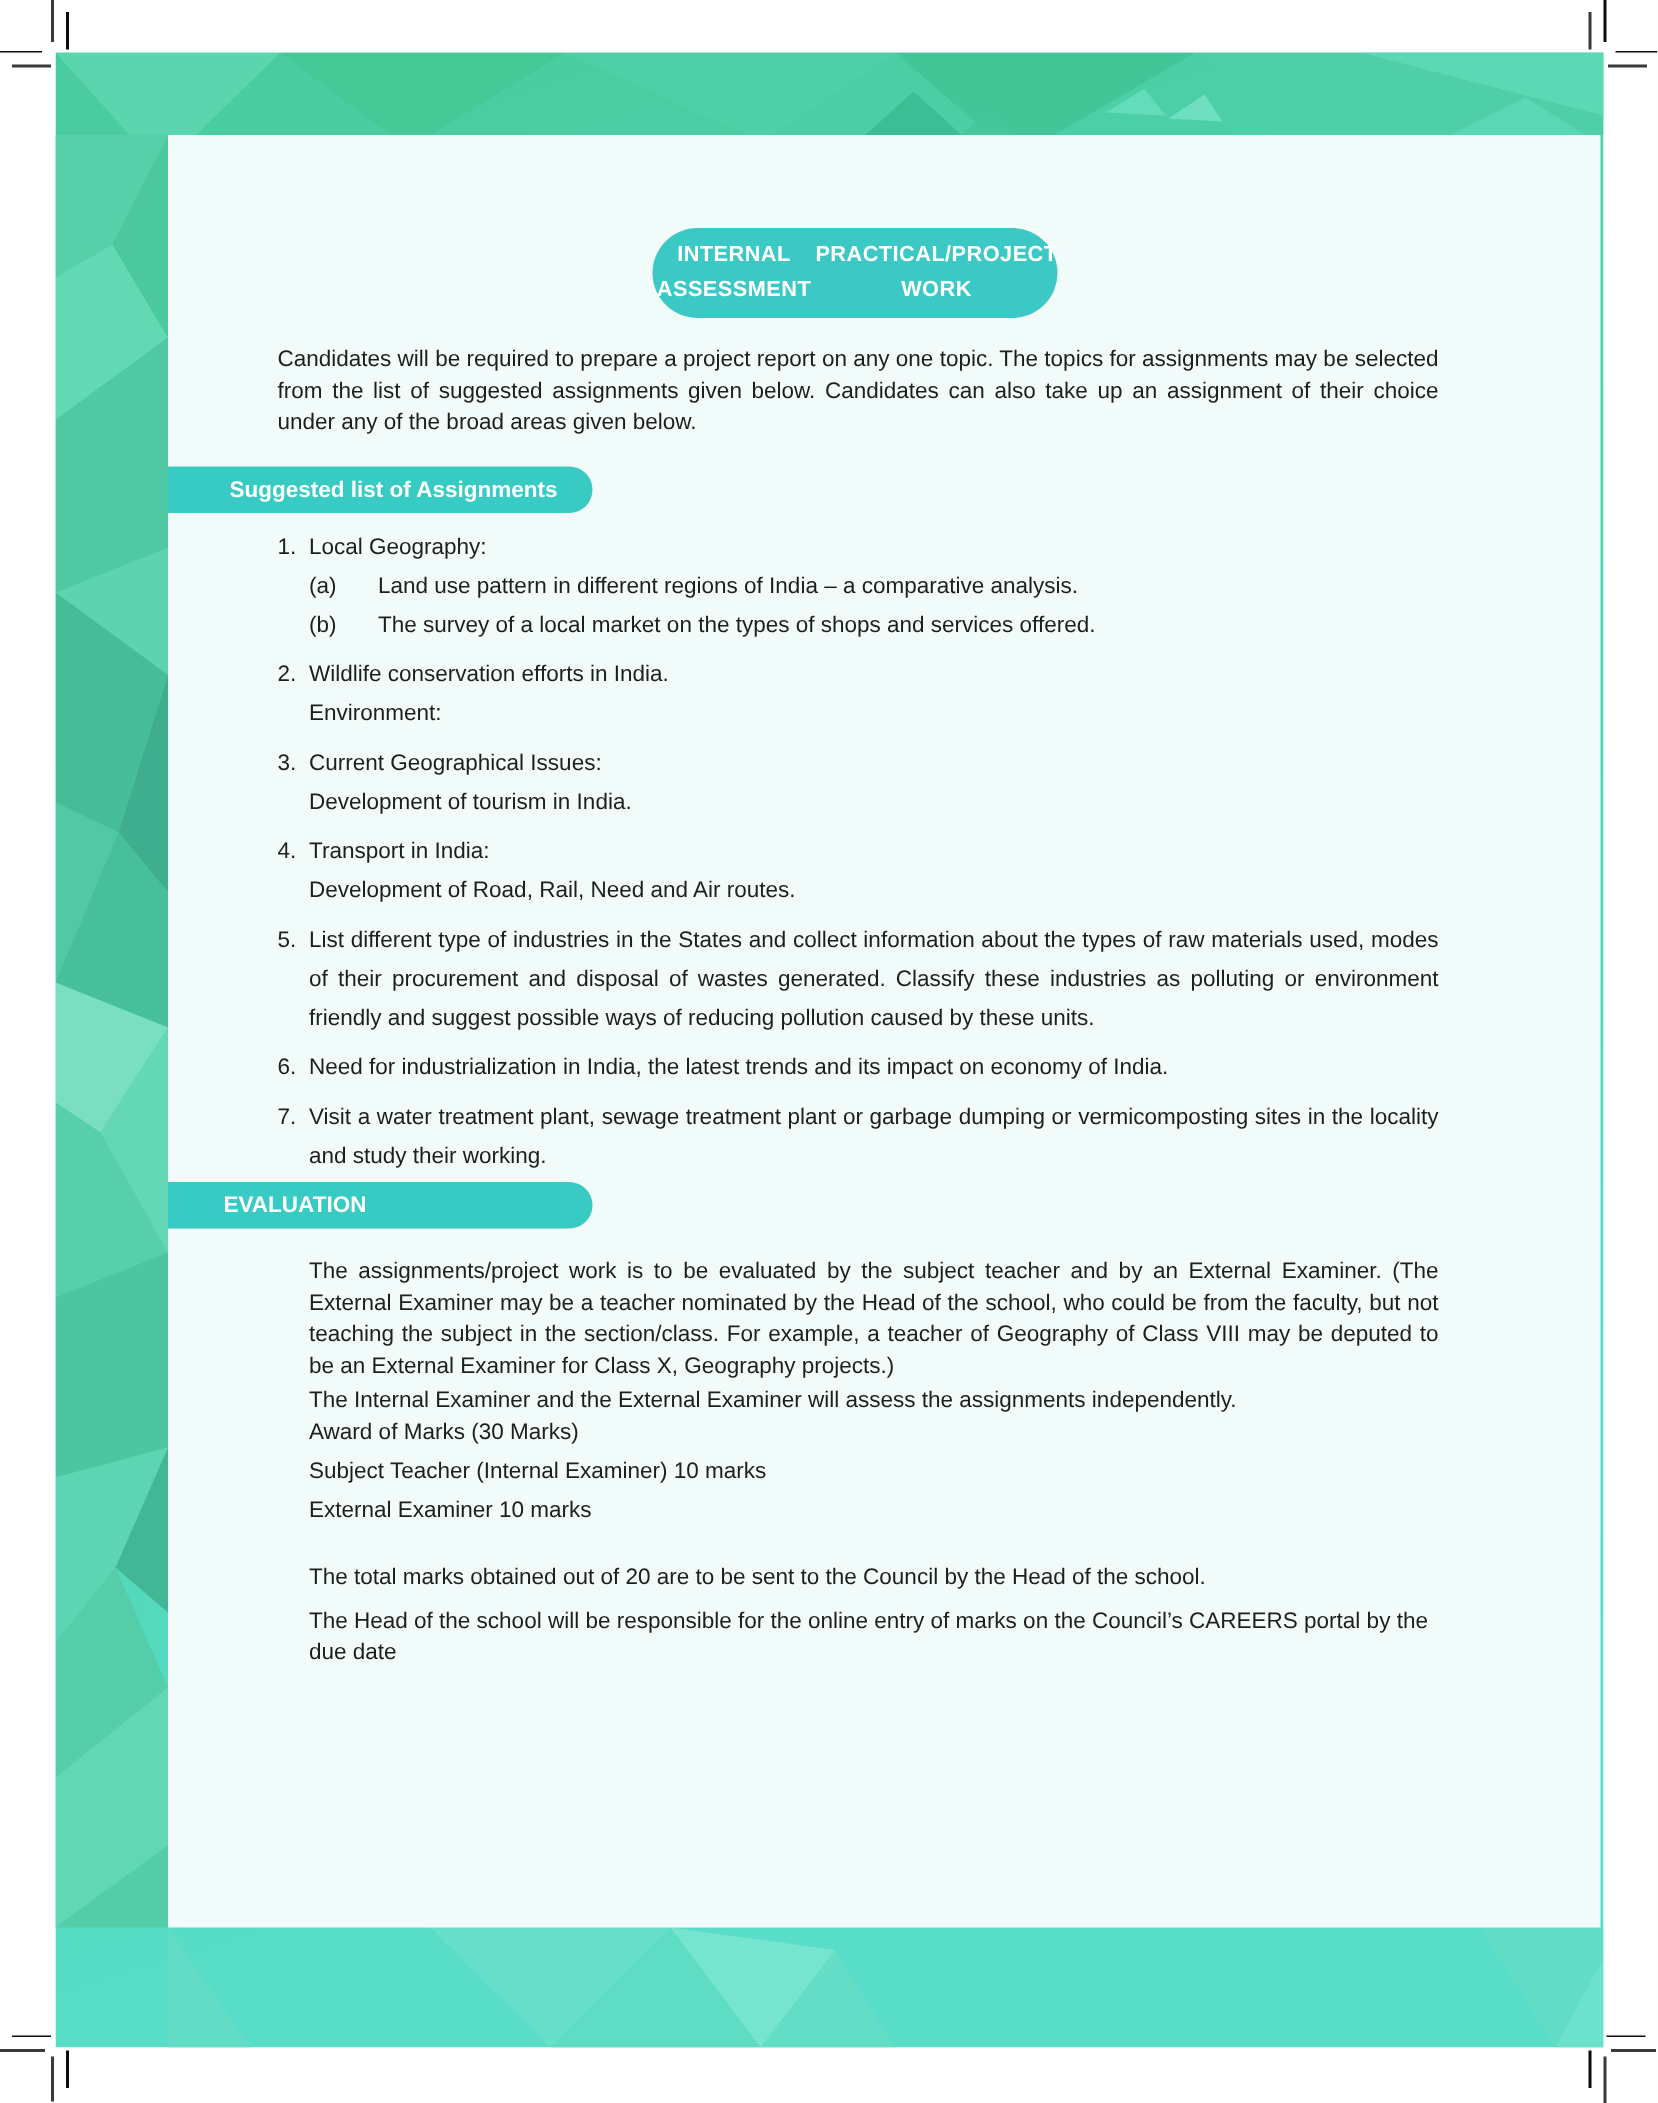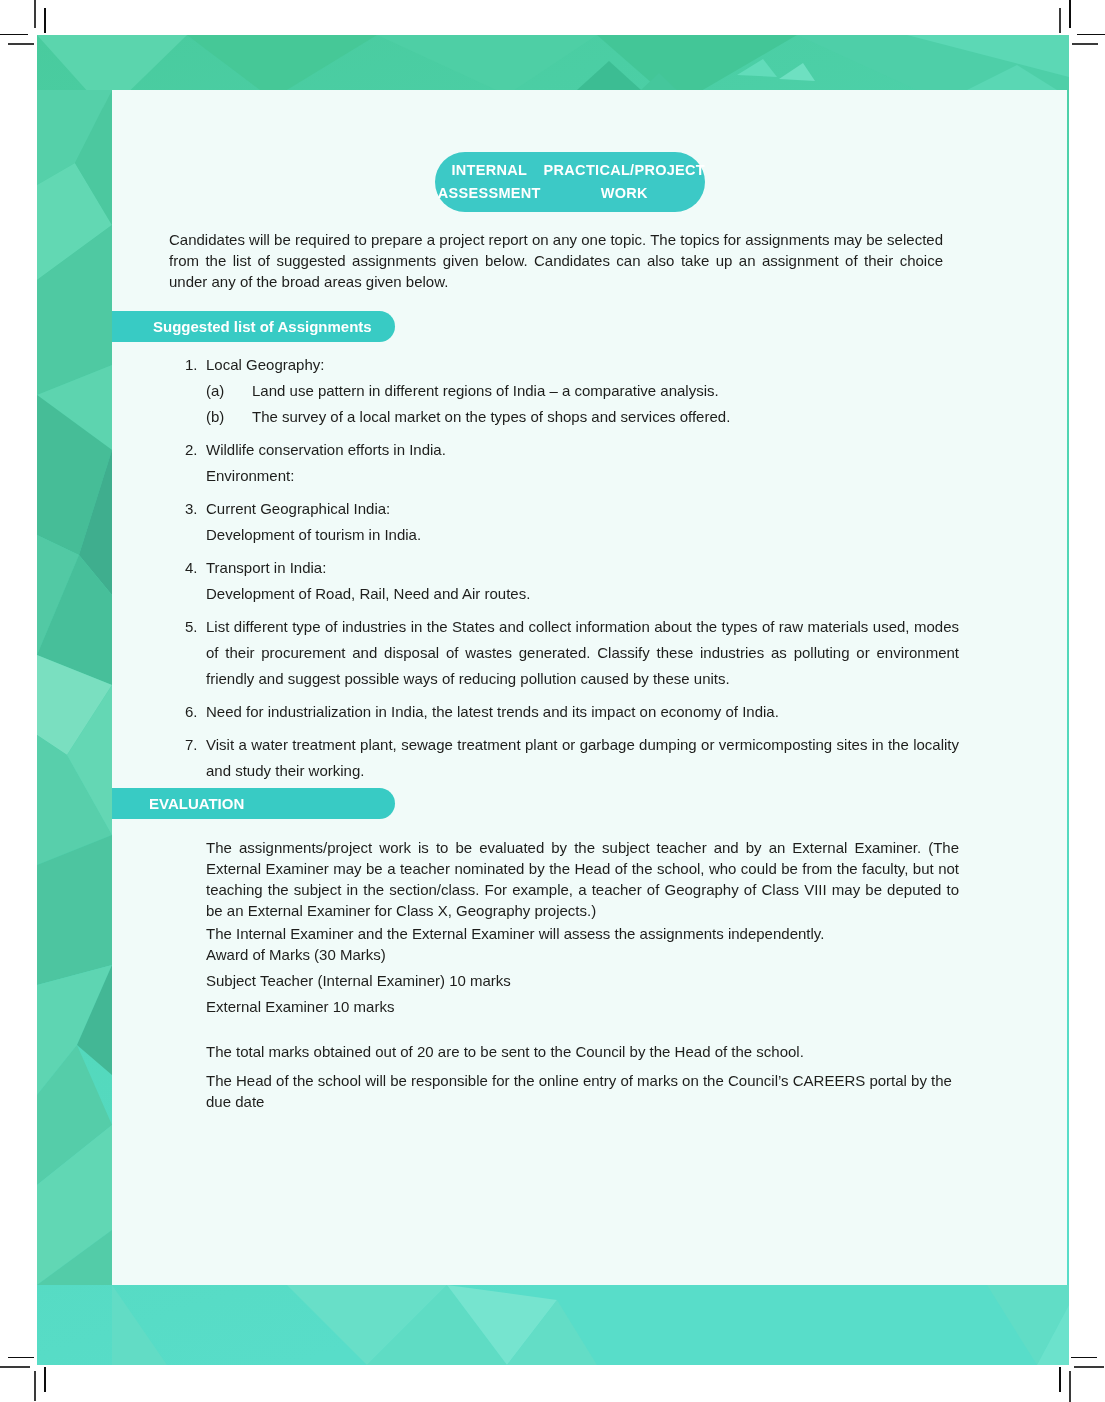--- a/index.html
+++ b/index.html
@@ -15,21 +15,21 @@
     position:absolute;left:112px;top:90px;width:955px;height:1195px;
     background:#f1fbf9;
   }
   .badge{
     position:absolute;left:323px;top:62px;width:270px;height:60px;border-radius:30px;
     background:#3cc9c6;color:#ffffff;font-weight:bold;font-size:14.5px;line-height:23px;
     display:flex;align-items:center;justify-content:center;
     text-align:center;letter-spacing:.3px;
   }
   .intro{
-    position:absolute;left:57px;top:139px;width:774px;margin:0;
+    position:absolute;left:73px;top:139px;width:774px;margin:0;
     font-size:15px;line-height:21px;text-align:justify;
   }
   .banner{
     position:absolute;left:0;width:283px;height:31px;border-radius:0 16px 16px 0;
     background:#38cbc4;color:#ffffff;font-weight:bold;font-size:15px;line-height:31px;
     padding-left:41px;box-sizing:border-box;
   }
   .banner.b1{top:221px;}
   .banner.b2{top:698px;padding-left:37px;}
   .list{position:absolute;left:73px;top:262px;width:774px;font-size:15px;line-height:26px;}
@@ -154,21 +154,21 @@
       <div class="item">
         <span class="num">2.</span>
         <div class="itext">
           <div>Wildlife conservation efforts in India.</div>
           <div>Environment:</div>
         </div>
       </div>
       <div class="item">
         <span class="num">3.</span>
         <div class="itext">
-          <div>Current Geographical India:</div>
+          <div>Current Geographical Issues:</div>
           <div>Development of tourism in India.</div>
         </div>
       </div>
       <div class="item">
         <span class="num">4.</span>
         <div class="itext">
           <div>Transport in India:</div>
           <div>Development of Road, Rail, Need and Air routes.</div>
         </div>
       </div>

